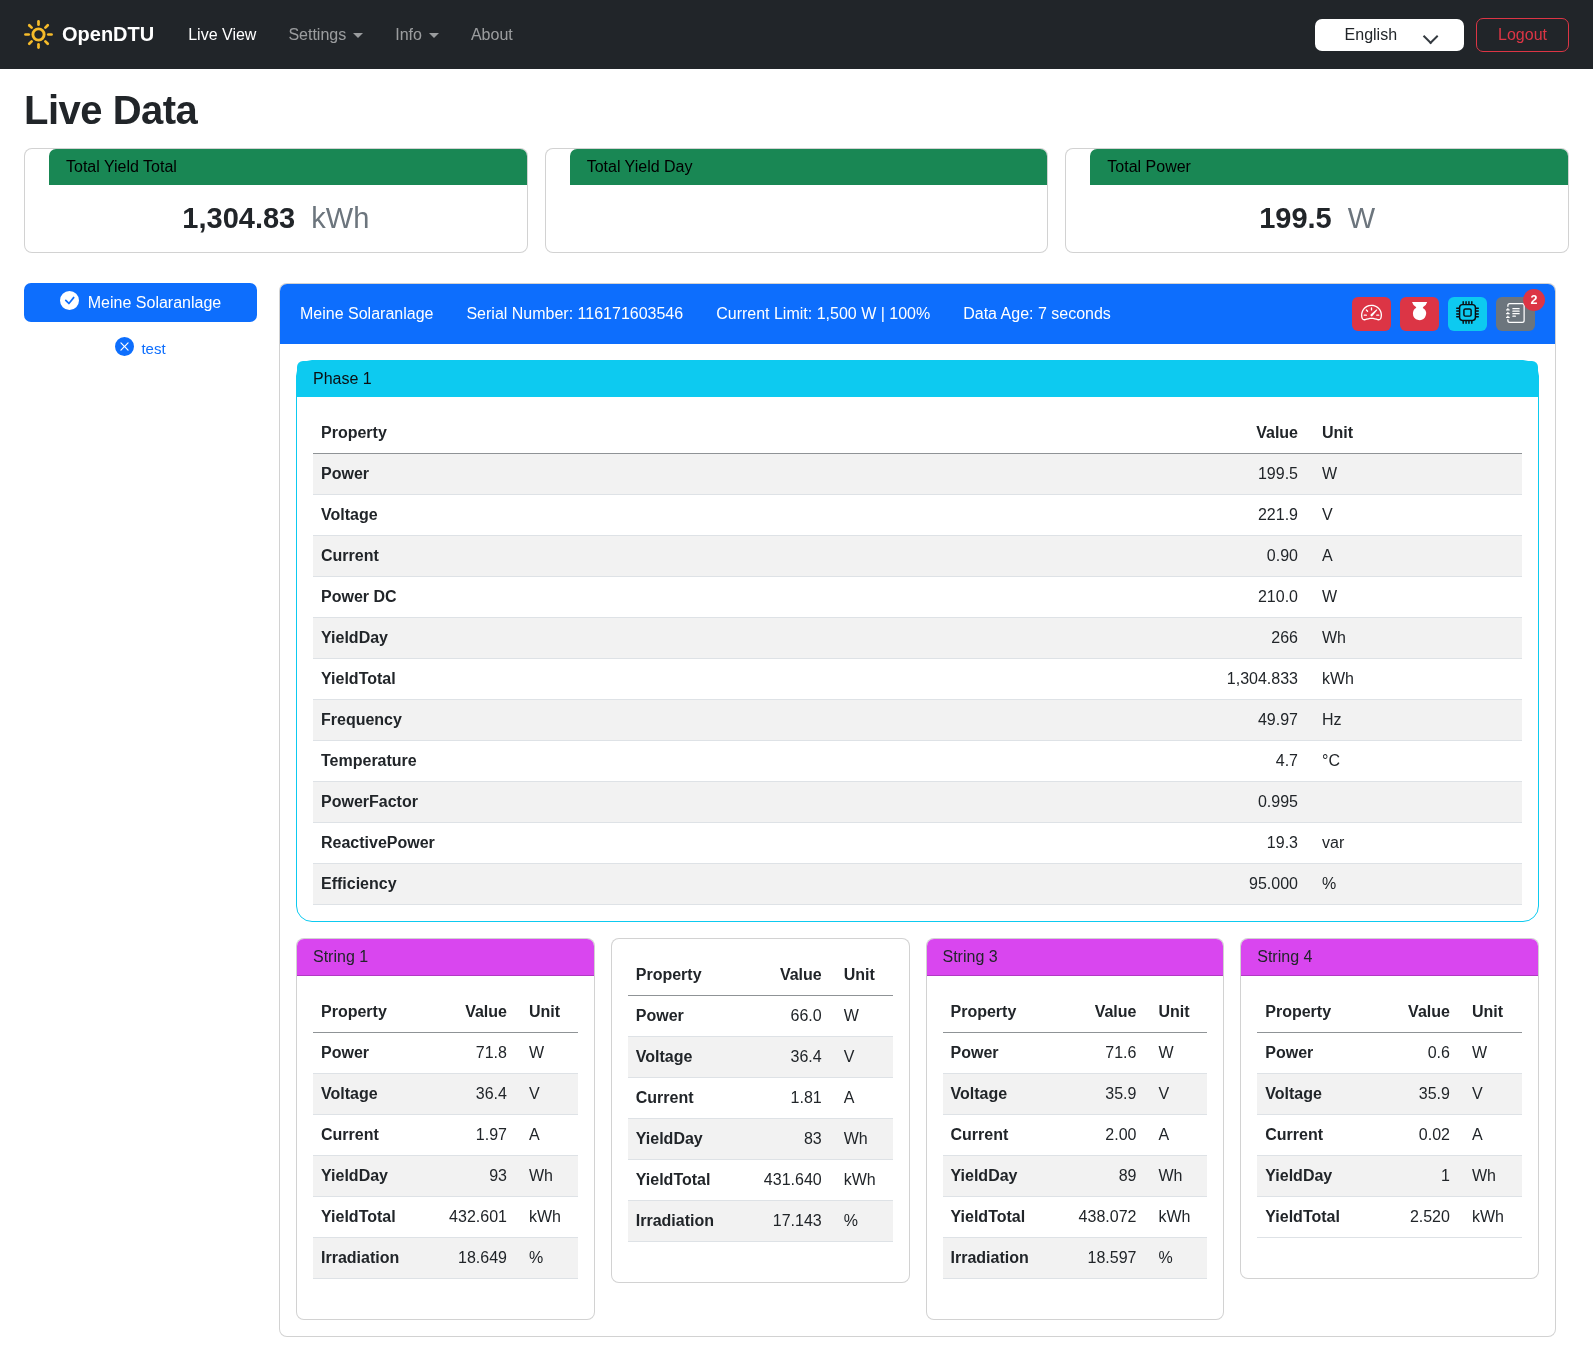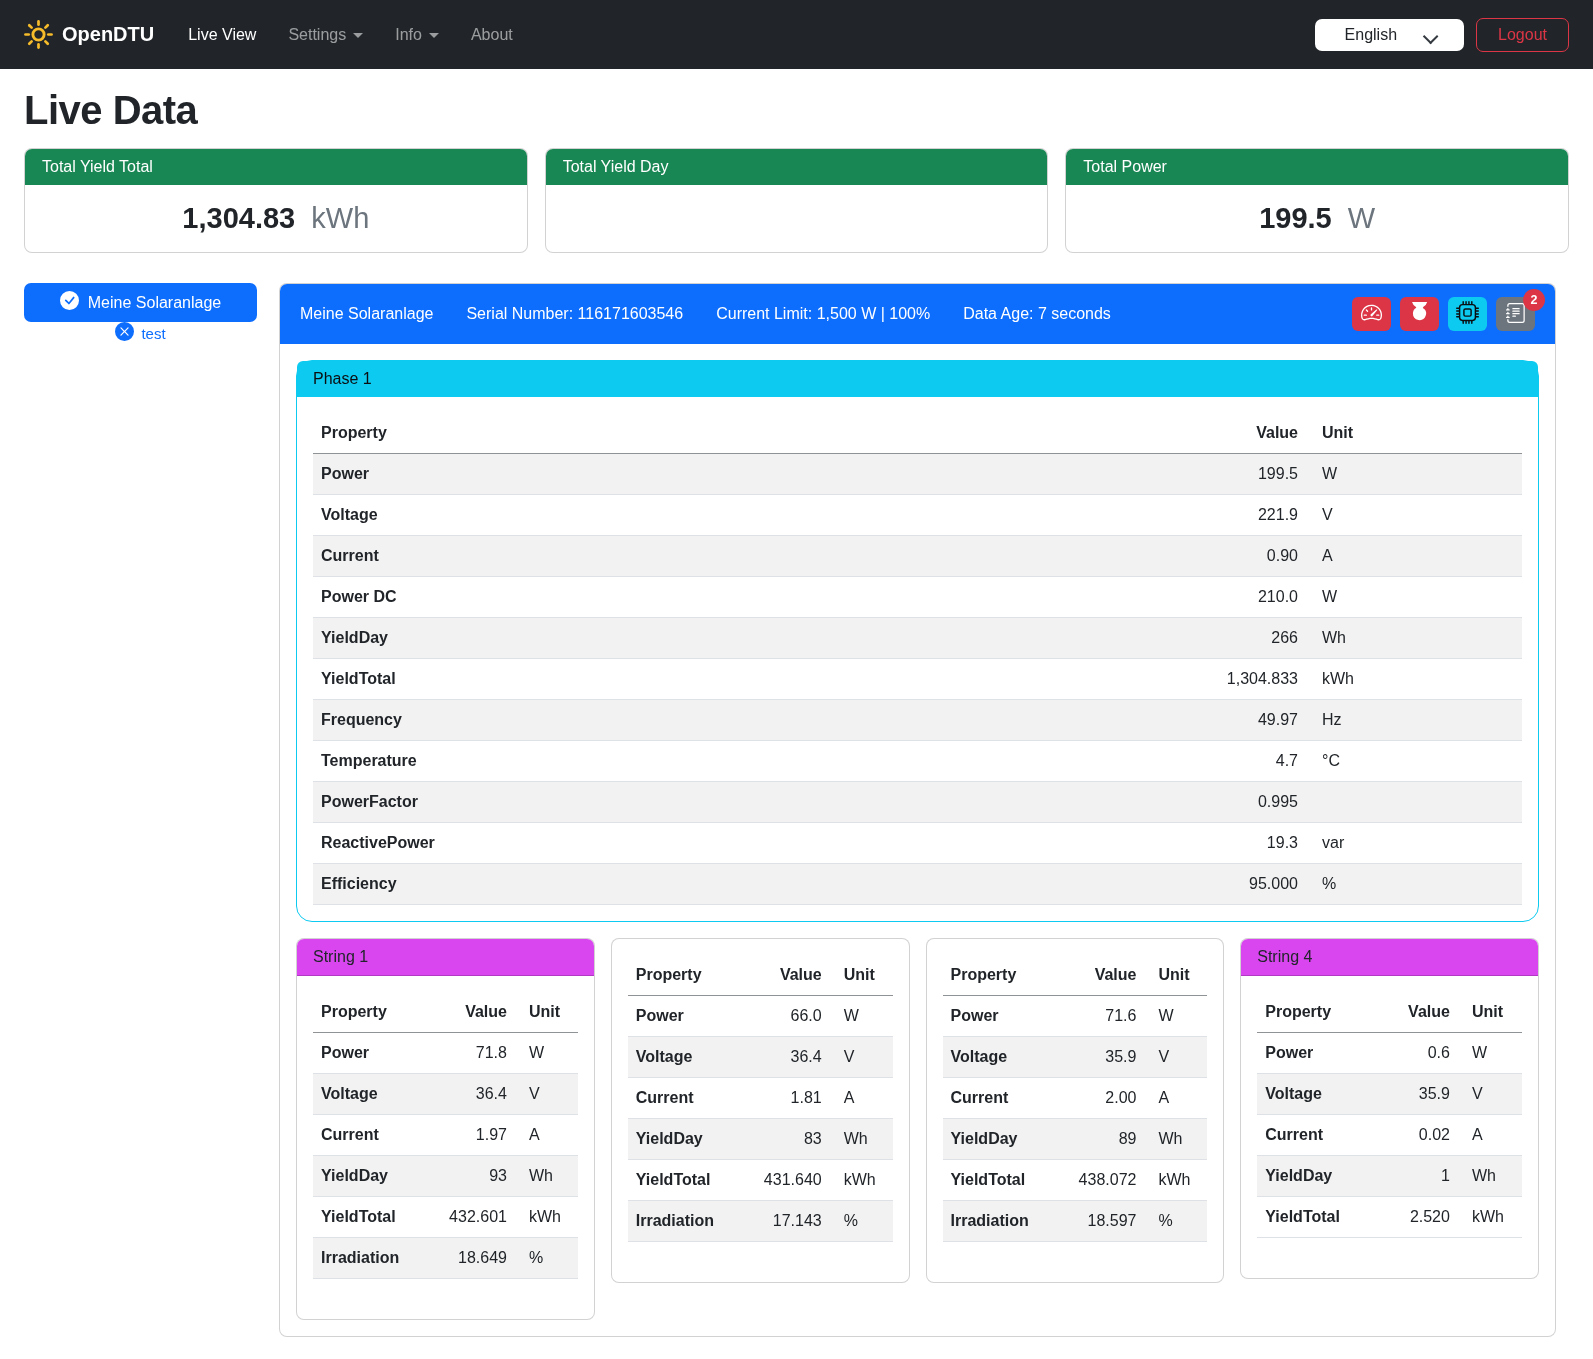--- a/index.html
+++ b/index.html
@@ -35,34 +35,34 @@
     font-family: inherit; }
 
   
   .container { padding: 0 24px; }
   h1.page-title { font-size: 40px; font-weight: 700; margin: 19px 0 15px; letter-spacing: -.5px; }
 
   
   .summary-row { display: grid; grid-template-columns: repeat(3, 1fr); gap: 17px;
     margin-bottom: 30px; }
   .summary-card { border: 1px solid rgba(0,0,0,.175); border-radius: 8px; background: #fff; }
-  .summary-card .head { background: #198754; color: #ffffff; padding: 9px 17px;
-    border-radius: 7px 7px 0 0; font-size: 16px; }
+  .summary-card .head { background: #198754; color: #000000; padding: 9px 17px;
+    border-radius: 7px 7px 0 0; font-size: 16px; margin-left: 24px; }
   .summary-card .body { padding: 17px; text-align: center; font-size: 29px; }
   .summary-card .val { font-weight: 700; color: #212529; }
   .summary-card .unit { color: #6c757d; margin-left: 8px; }
 
   
   .main-row { display: grid; grid-template-columns: 233px 1fr; gap: 22px; padding-bottom: 28px; }
 
   
   .inv-select-btn { width: 100%; background: #0d6efd; border: none; color: #fff;
     border-radius: 7px; padding: 8px 12px; font-size: 16px; font-family: inherit;
     display: flex; align-items: center; justify-content: center; gap: 9px; cursor: pointer; }
-  .inv-alt { display: flex; align-items: center; justify-content: center;
+  .inv-alt { margin-top: 15px; display: flex; align-items: center; justify-content: center;
     gap: 7px; color: #0d6efd; font-size: 15px; cursor: pointer; }
 
   
   .inverter-card { border: 1px solid rgba(0,0,0,.175); border-radius: 8px; background: #fff;
     margin-right: 13px; }
   .inverter-head { background: #0d6efd; color: #fff; border-radius: 7px 7px 0 0;
     display: flex; align-items: center; padding: 13px 20px; gap: 33px; font-size: 16px; }
   .inverter-head .spacer { flex: 1; }
   .icon-btns { display: flex; gap: 9px; }
   .icon-btn { width: 39px; height: 34px; border: none; border-radius: 6px;
@@ -402,20 +402,21 @@
                       <th>Irradiation</th>
                       <td class="val">17.143</td>
                       <td class="unit">%</td>
                     </tr>
                 </tbody>
               </table>
             </div>
           </div>
 
           <div class="string-card">
+            <div class="head">String 3</div>
             <div class="body">
               <table class="data-table string-table">
                 <thead>
                   <tr>
                     <th>Property</th>
                     <th class="val">Value</th>
                     <th class="unit">Unit</th>
                   </tr>
                 </thead>
                 <tbody>

